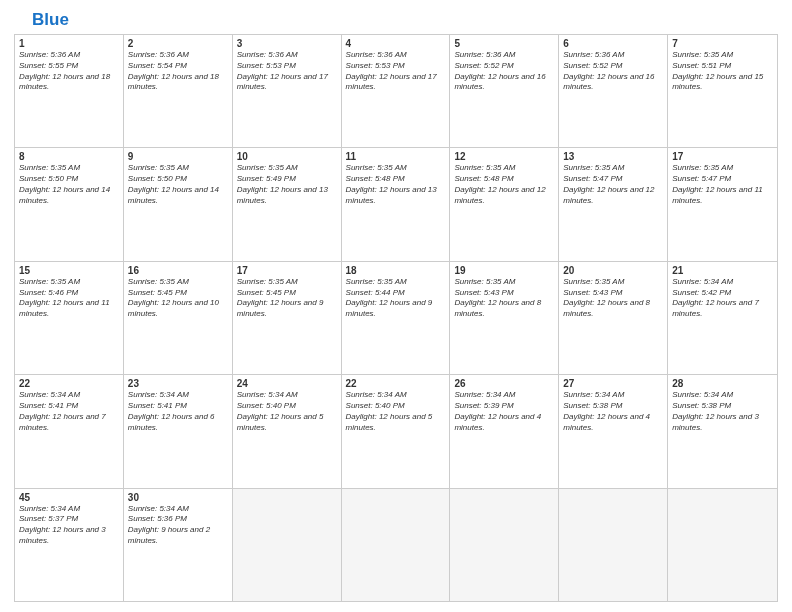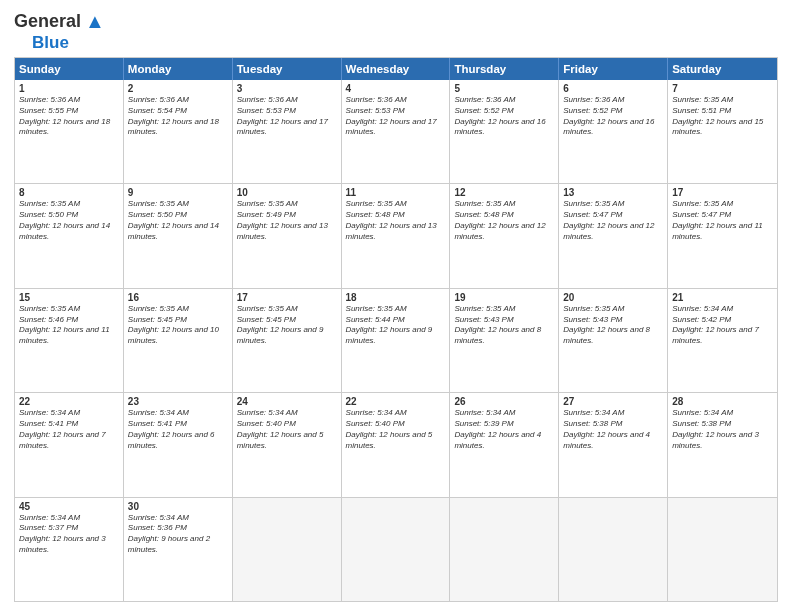--- a/index.html
+++ b/index.html
@@ -103,38 +103,25 @@
       color: #333;
       font-style: italic;
     }
   </style>
 </head>
 <body>
 
 <div class="page">
   <div class="header">
     <div class="logo">
-      <div class="logo-row">
-        <span style="font-size:18px;font-weight:bold;color:#333;">General</span>
-        <span style="color:#1a73c7;font-size:20px;margin-left:2px;">▲</span>
-      </div>
       <span style="color:#1a73c7;font-weight:bold;font-size:17px;margin-left:18px;">Blue</span>
     </div>
   </div>
 
   <div class="calendar">
-    <div class="cal-header">
-      <div class="cal-header-cell">Sunday</div>
-      <div class="cal-header-cell">Monday</div>
-      <div class="cal-header-cell">Tuesday</div>
-      <div class="cal-header-cell">Wednesday</div>
-      <div class="cal-header-cell">Thursday</div>
-      <div class="cal-header-cell">Friday</div>
-      <div class="cal-header-cell">Saturday</div>
-    </div>
     <div class="cal-body">
 
       <div class="cal-row">
         <div class="cal-cell">
           <span class="day-num">1</span>
           <div class="cell-text">
             <span>Sunrise: 5:36 AM</span><br>
             <span>Sunset: 5:55 PM</span><br>
             <span>Daylight: 12 hours and 18 minutes.</span>
           </div>

